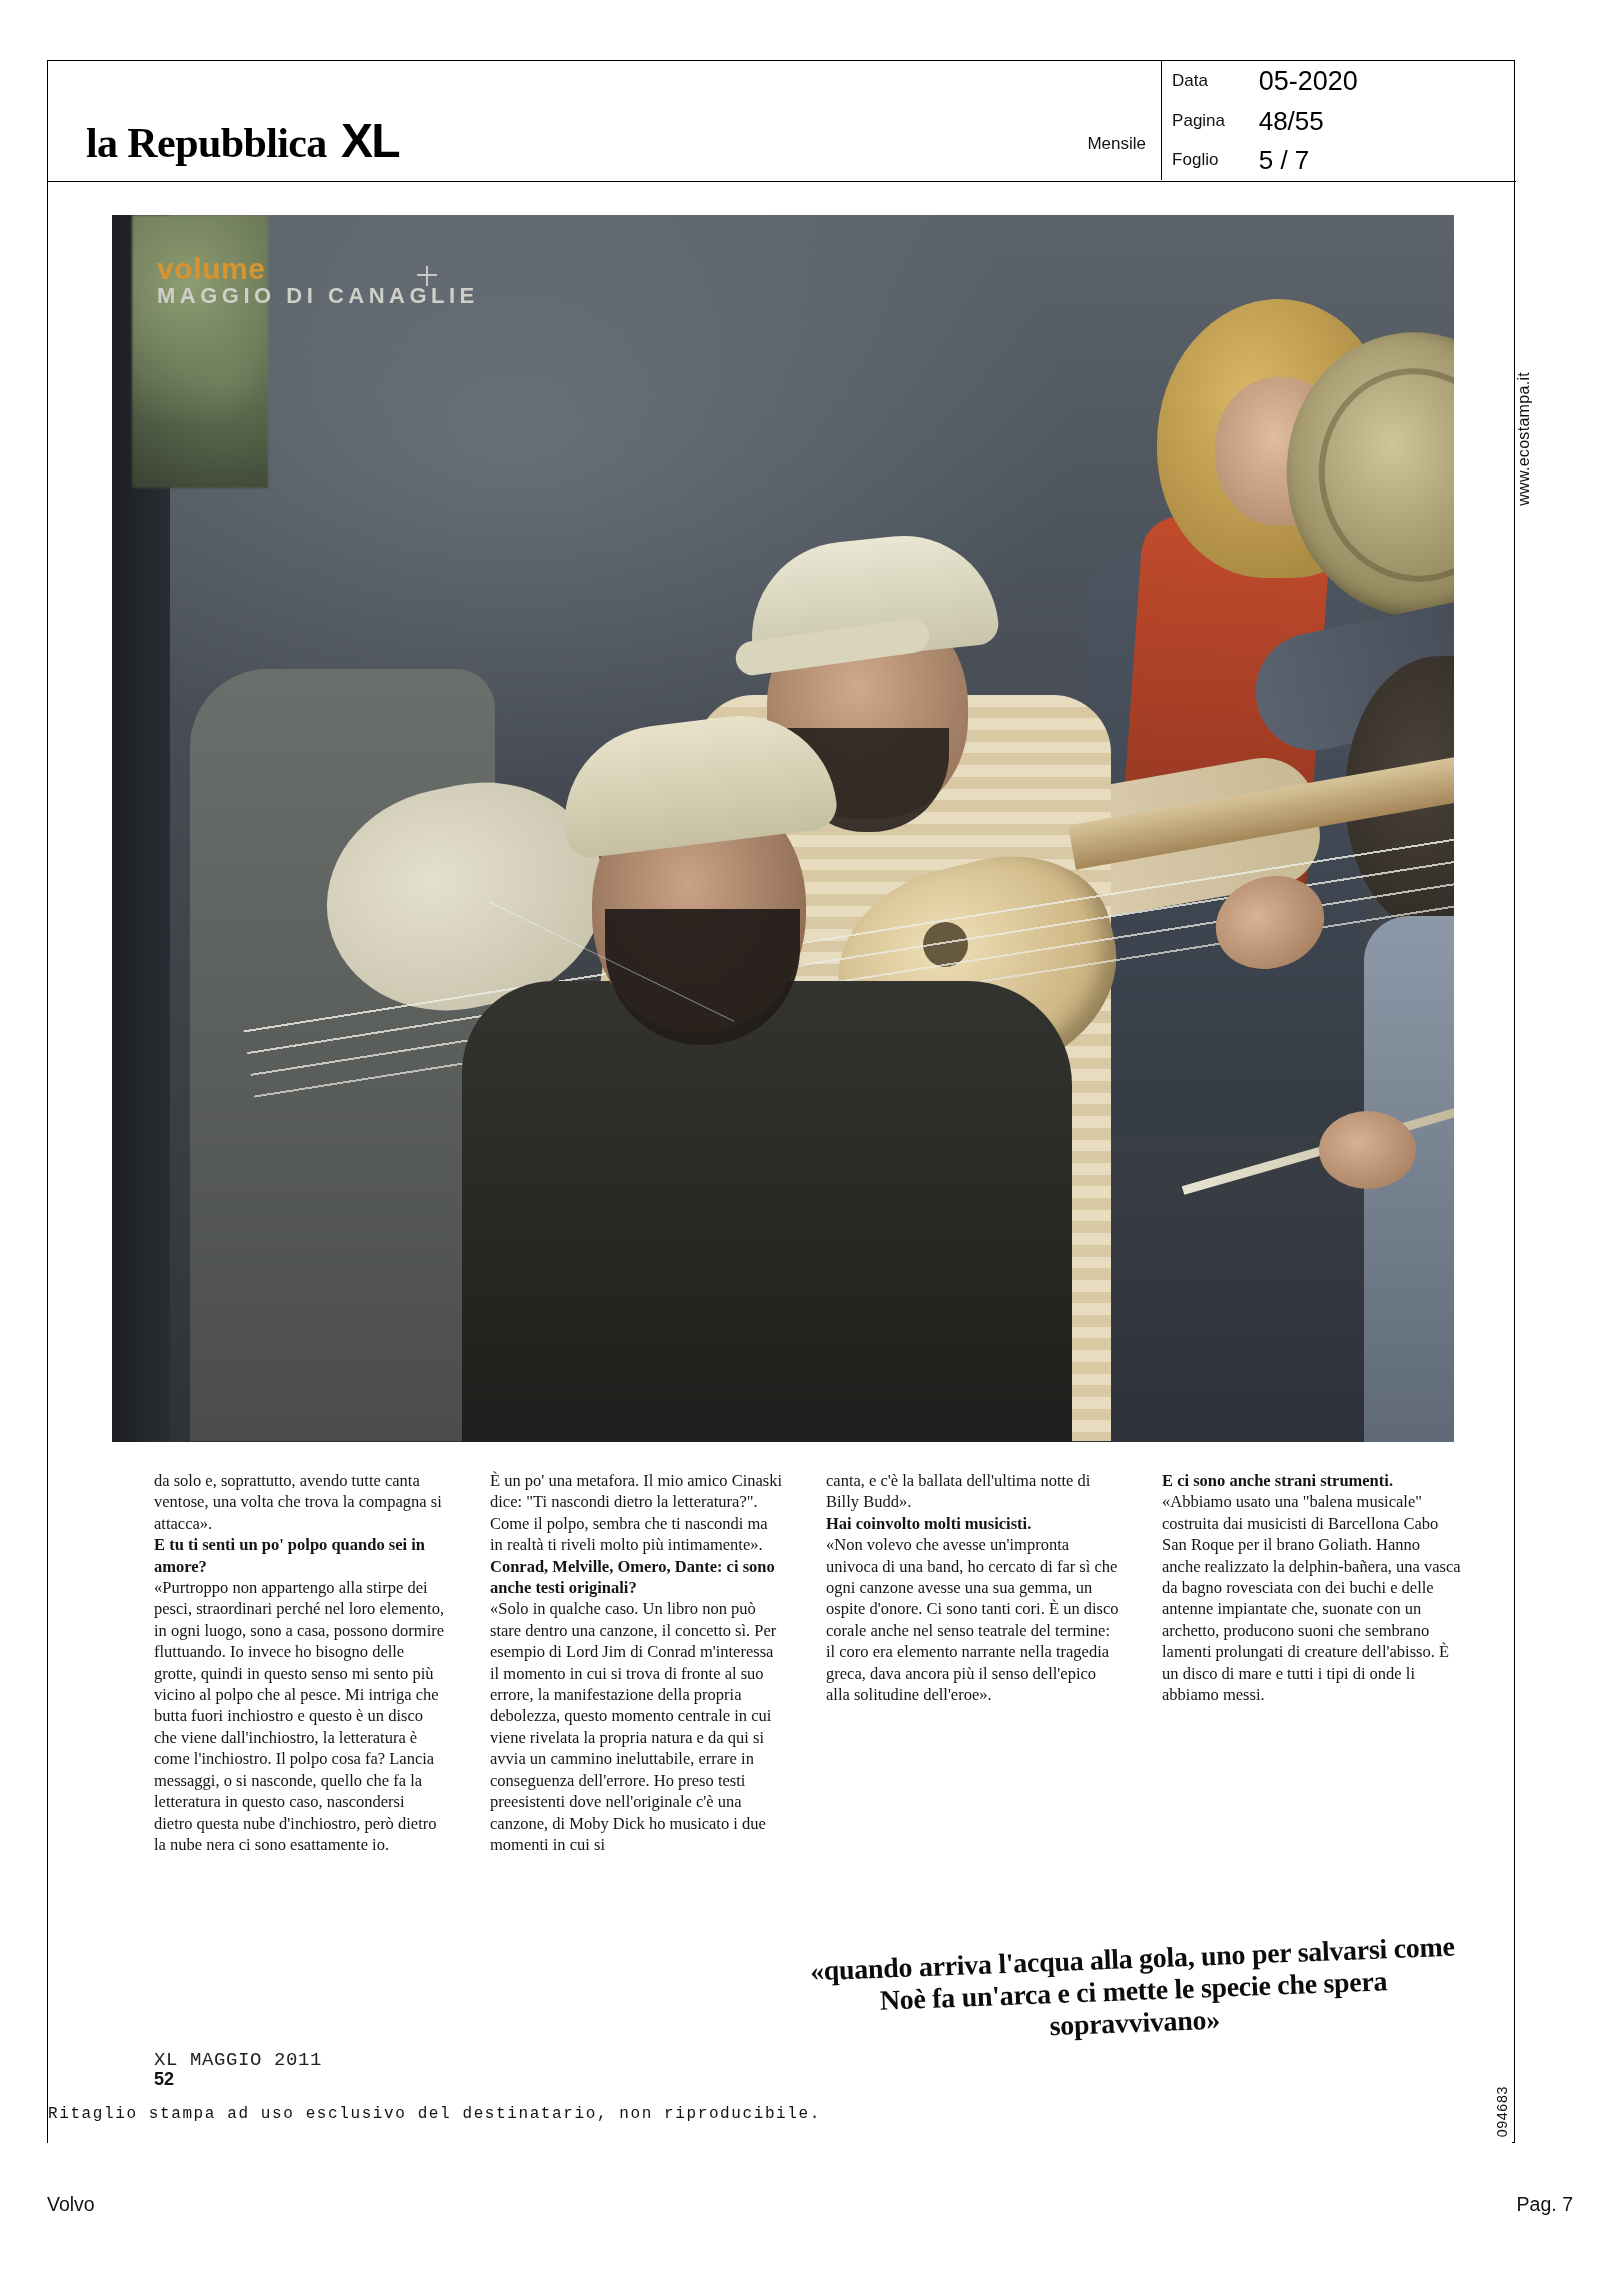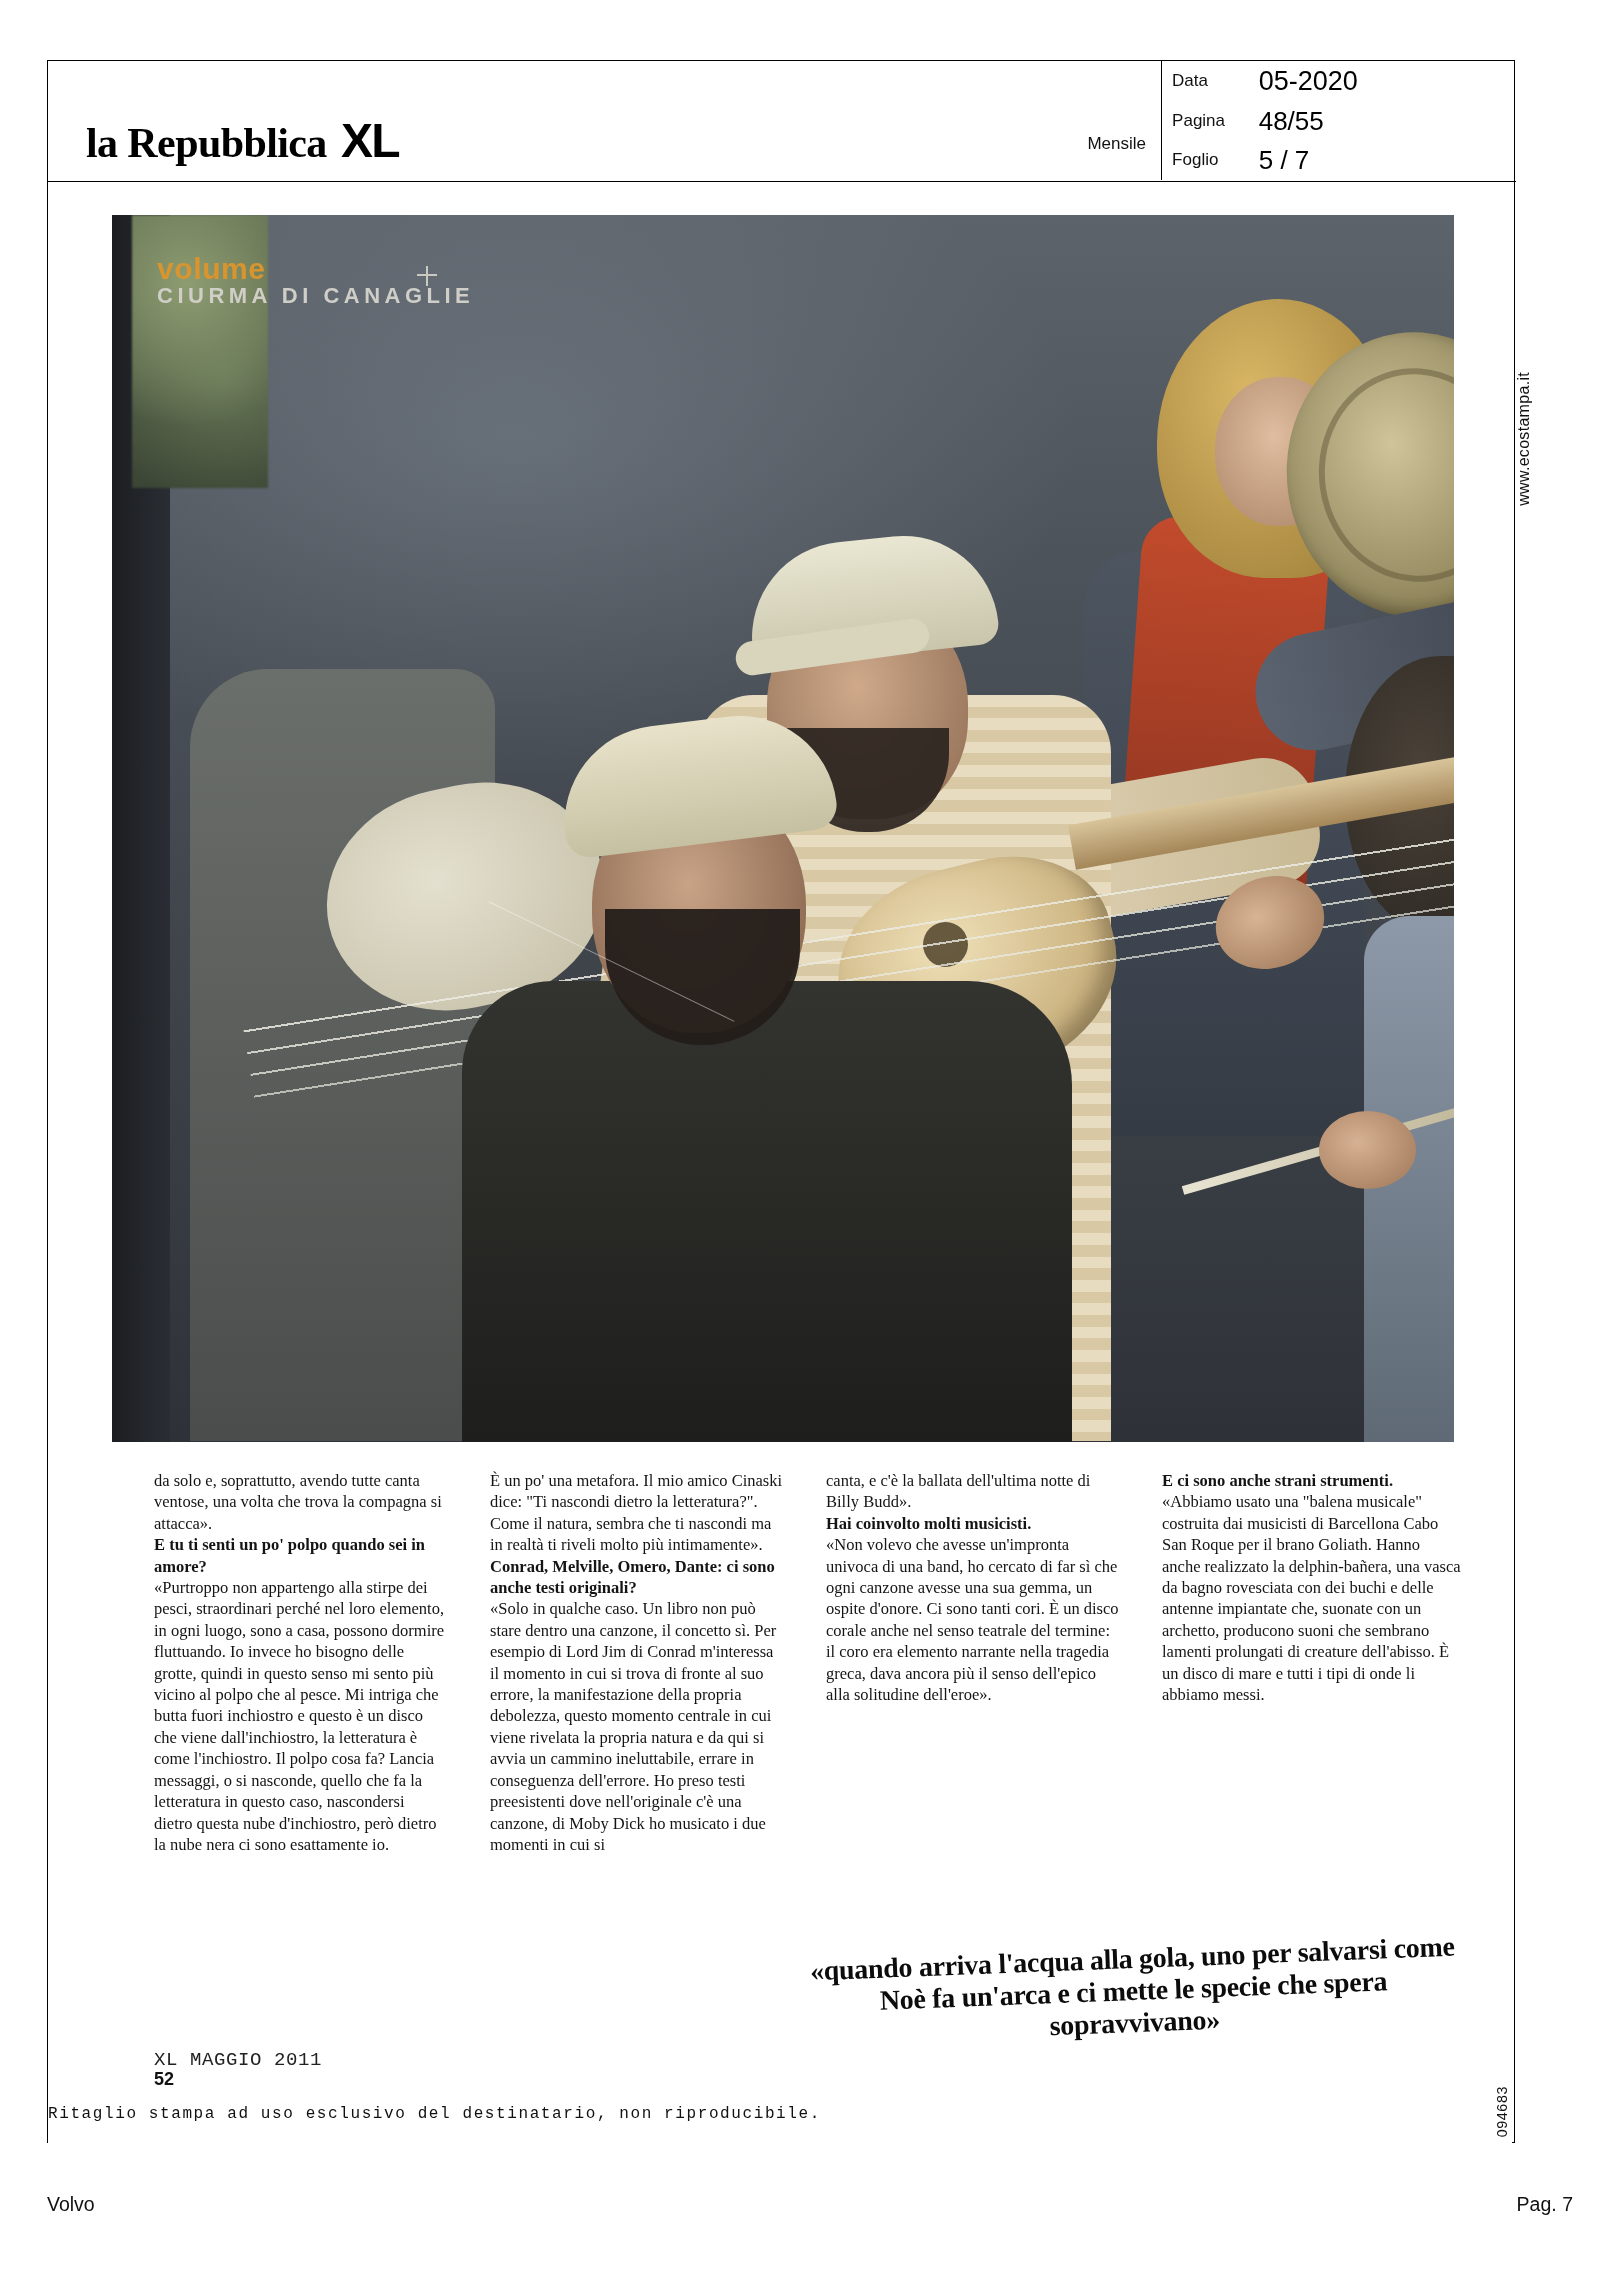--- a/index.html
+++ b/index.html
@@ -507,35 +507,35 @@
         <div class="fig fig-front-beard"></div>
         <div class="fig cap-front"></div>
 
         <div class="fig bow"></div>
         <div class="fig hand-r"></div>
 
         <div class="scratch"></div>
 
         <div class="ph-title">
           <div class="t1">volume</div>
-          <div class="t2">CIURMA DI CANAGLIE</div>
+          <div class="t2">MAGGIO DI CANAGLIE</div>
         </div>
         <div class="ph-cross"></div>
       </div>
 
       <div class="cols">
 
         <div class="col c1">
           <p>da solo e, soprattutto, avendo tutte canta ventose, una volta che trova la compagna si attacca».</p>
           <p class="q">E tu ti senti un po' polpo quando sei in amore?</p>
           <p>«Purtroppo non appartengo alla stirpe dei pesci, straordinari perché nel loro elemento, in ogni luogo, sono a casa, possono dormire fluttuando. Io invece ho bisogno delle grotte, quindi in questo senso mi sento più vicino al polpo che al pesce. Mi intriga che butta fuori inchiostro e questo è un disco che viene dall'inchiostro, la letteratura è come l'inchiostro. Il polpo cosa fa? Lancia messaggi, o si nasconde, quello che fa la letteratura in questo caso, nascondersi dietro questa nube d'inchiostro, però dietro la nube nera ci sono esattamente io.</p>
         </div>
 
         <div class="col c2">
-          <p>È un po' una metafora. Il mio amico Cinaski dice: "Ti nascondi dietro la letteratura?". Come il natura, sembra che ti nascondi ma in realtà ti riveli molto più intimamente».</p>
+          <p>È un po' una metafora. Il mio amico Cinaski dice: "Ti nascondi dietro la letteratura?". Come il polpo, sembra che ti nascondi ma in realtà ti riveli molto più intimamente».</p>
           <p class="q">Conrad, Melville, Omero, Dante: ci sono anche testi originali?</p>
           <p>«Solo in qualche caso. Un libro non può stare dentro una canzone, il concetto sì. Per esempio di Lord Jim di Conrad m'interessa il momento in cui si trova di fronte al suo errore, la manifestazione della propria debolezza, questo momento centrale in cui viene rivelata la propria natura e da qui si avvia un cammino ineluttabile, errare in conseguenza dell'errore. Ho preso testi preesistenti dove nell'originale c'è una canzone, di Moby Dick ho musicato i due momenti in cui si</p>
         </div>
 
         <div class="col c3">
           <p>canta, e c'è la ballata dell'ultima notte di Billy Budd».</p>
           <p class="q">Hai coinvolto molti musicisti.</p>
           <p>«Non volevo che avesse un'impronta univoca di una band, ho cercato di far sì che ogni canzone avesse una sua gemma, un ospite d'onore. Ci sono tanti cori. È un disco corale anche nel senso teatrale del termine: il coro era elemento narrante nella tragedia greca, dava ancora più il senso dell'epico alla solitudine dell'eroe».</p>
         </div>
 

